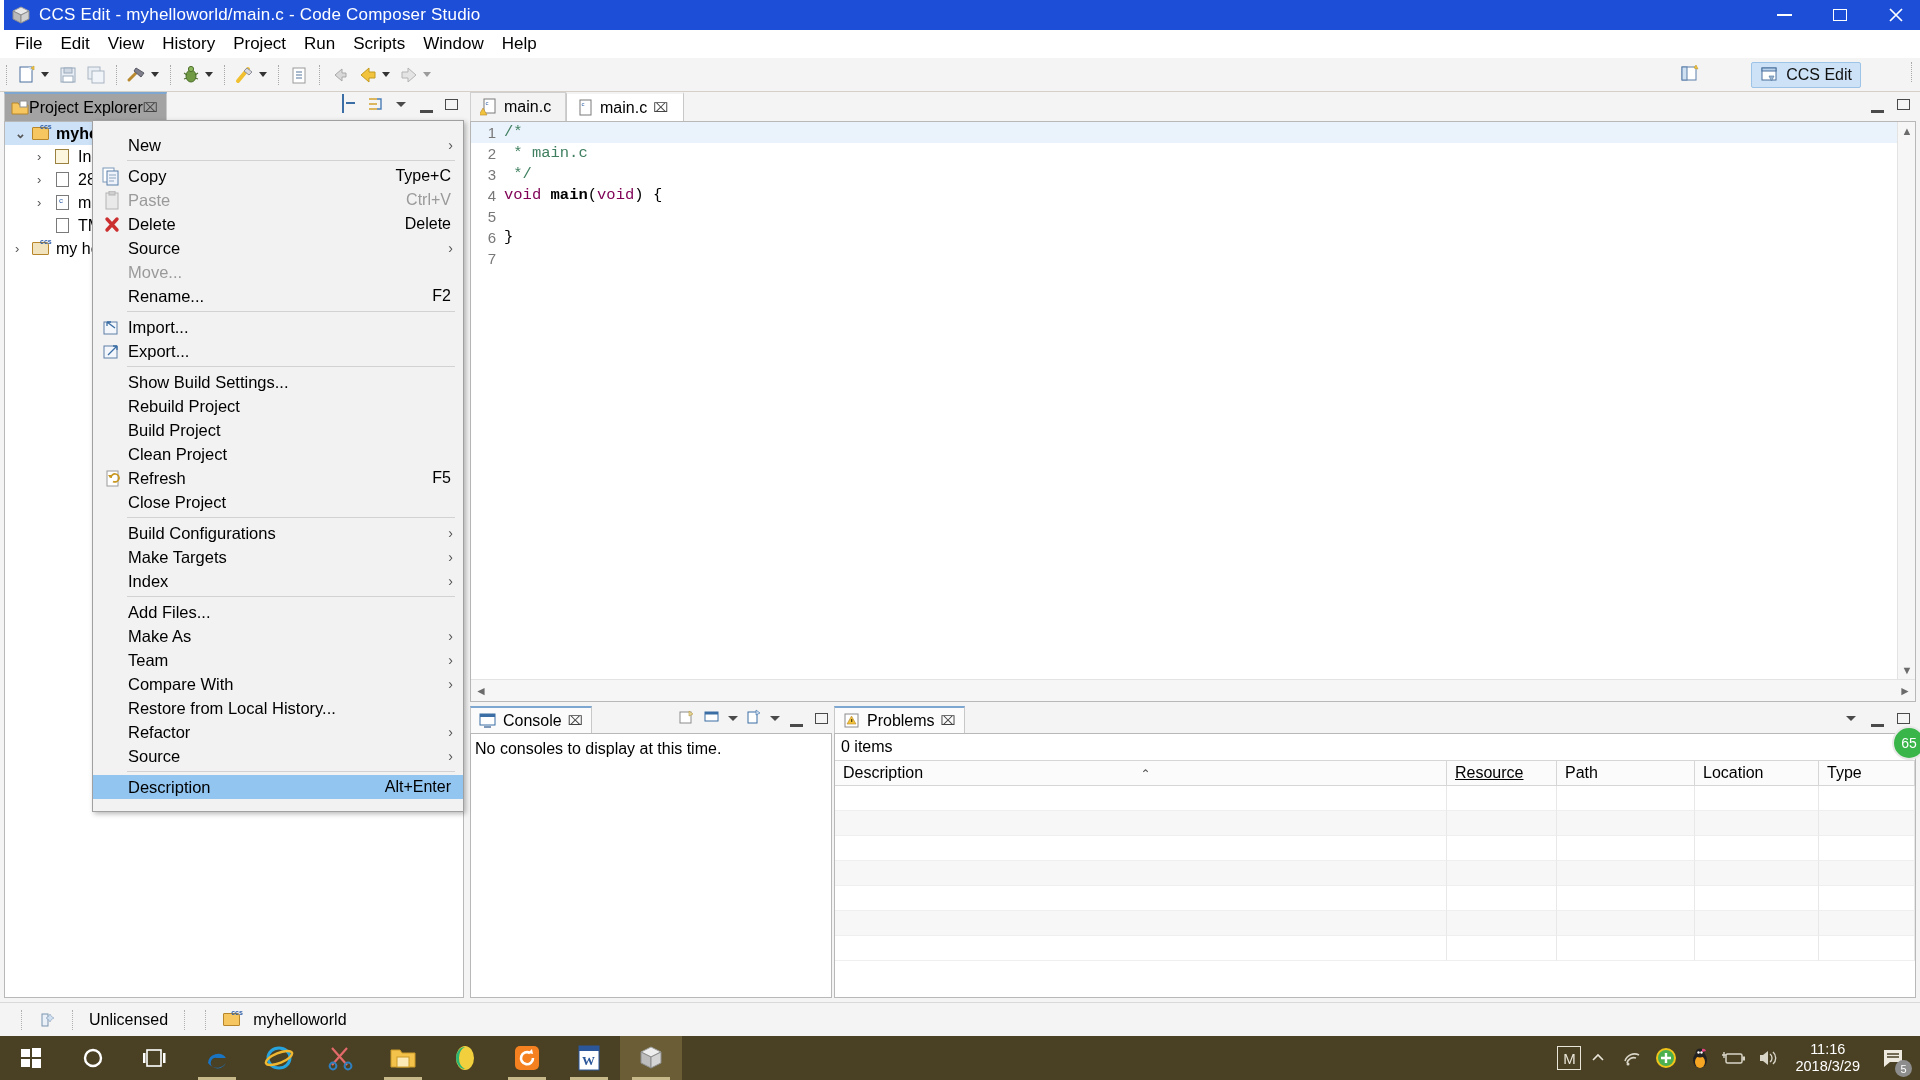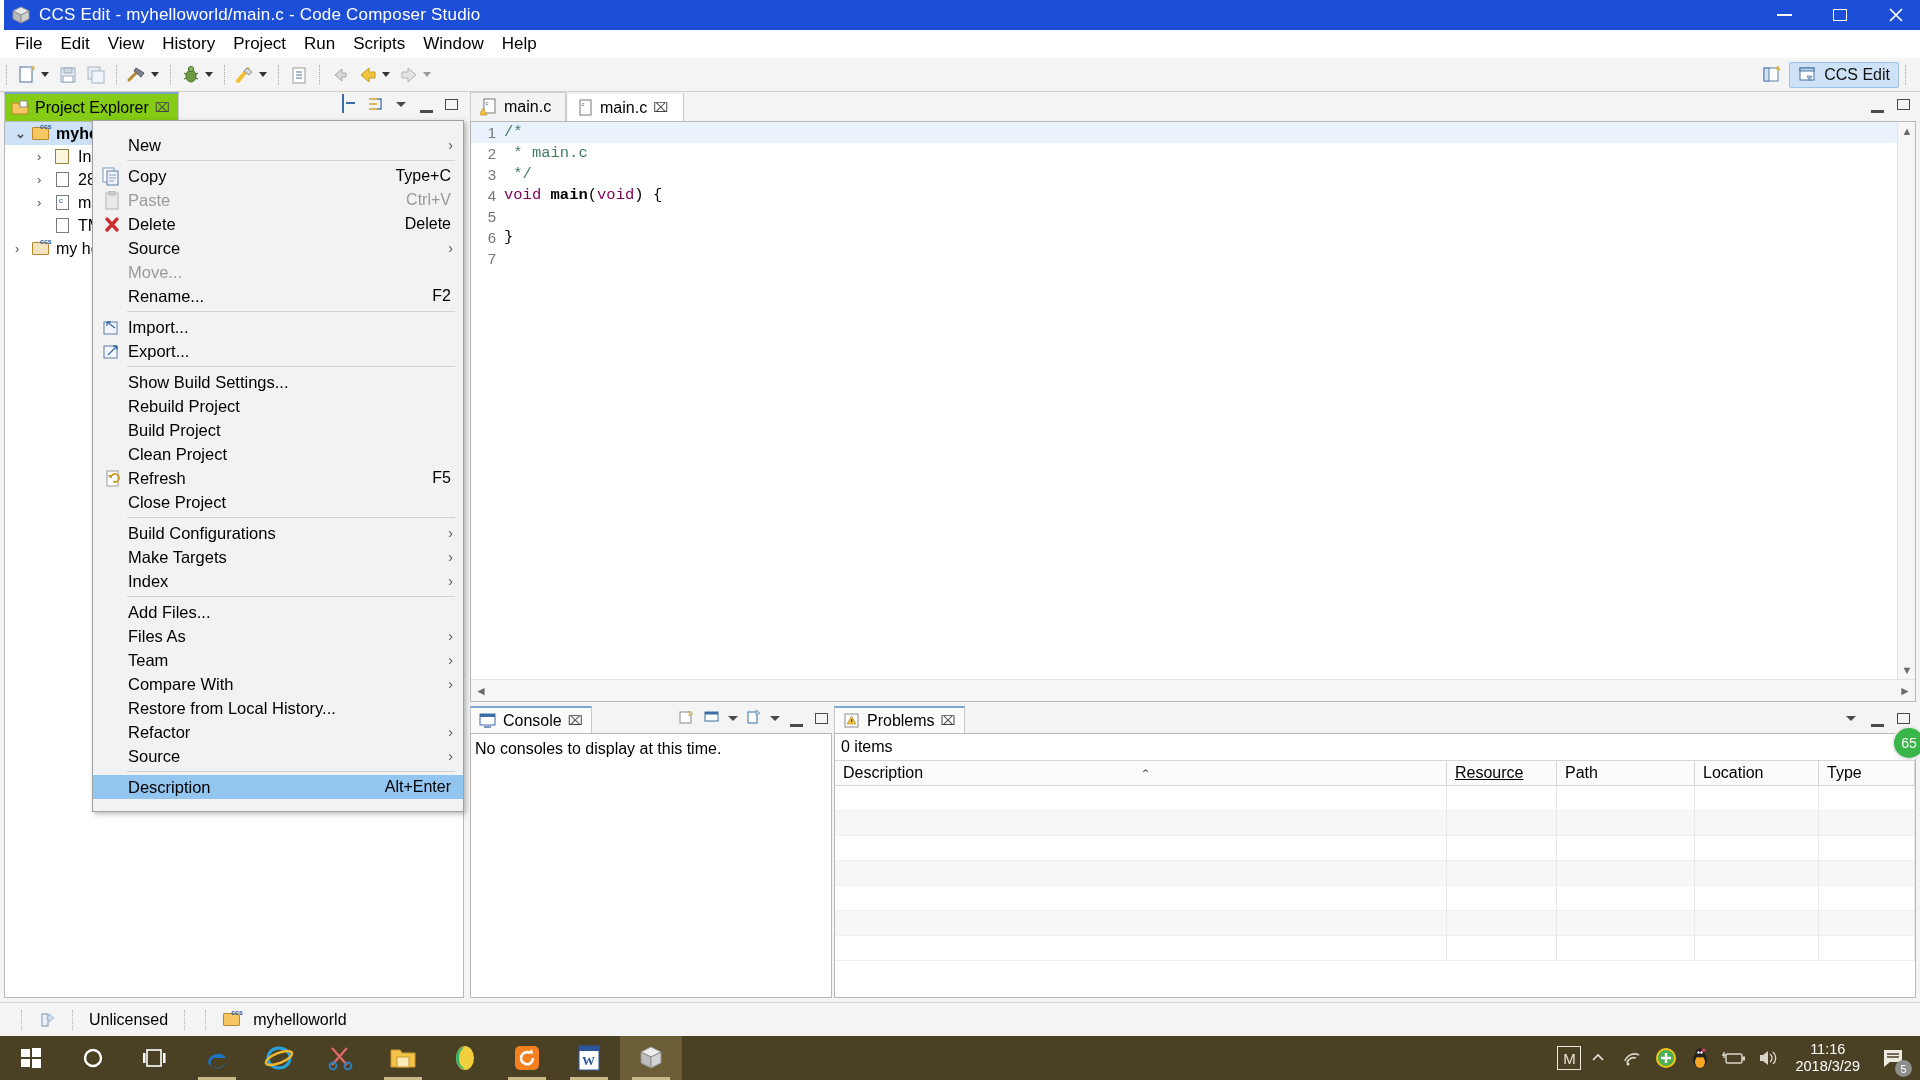--- a/index.html
+++ b/index.html
@@ -54,40 +54,40 @@
     width: 1px; height: 20px; border-left: 1px dotted #a9a9a9; margin: 0 6px;
   }
   .tb-item { display: flex; align-items: center; height: 30px; padding: 0 3px; }
   .tb-ic { width: 22px; height: 22px; position: relative; display:inline-block; }
   .tb-arrow {
     width: 0; height: 0; margin-left: 3px; margin-right: 2px;
     border-left: 4px solid transparent; border-right: 4px solid transparent;
     border-top: 5px solid #333;
   }
   .tb-arrow.dim { border-top-color: #9b9b9b; }
-  #toolbar .tb-right { margin-left: auto; display: flex; align-items: center; padding-right: 8px; }
+  #toolbar .tb-right { margin-left: auto; display: flex; padding-right: 2px; gap: 44px; }
   .persp-btn {
     display: flex; align-items: center; gap: 6px; height: 26px; padding: 0 8px;
     background: #cde2f7; border: 1px solid #9dc3e6; border-radius: 2px;
     font-size: 16px; color: #111;
   }
   .persp-new { width: 24px; height: 24px; position: relative; margin-right: 4px; }
 
   
   #workbench { position: absolute; left: 0; top: 92px; width: 1920px; height: 910px; background:#f4f4f4; }
 
   
   #explorer {
     position: absolute; left: 4px; top: 0px; width: 460px; height: 906px;
   }
   .view-tabrow { height: 29px; position: relative; }
   .view-tab {
     position: absolute; left: 0; top: 0; height: 29px;
-    display: flex; align-items: center; gap: 6px; padding: 0 8px 0 6px;
-    background: #84cc16;
+    display: flex; align-items: center; padding: 0 8px 0 6px;
+    background: #a3a3a3;
     border: 1px solid #c8c8c8; border-bottom: none;
     border-top: 2px solid #7da7d0;
     font-size: 16px;
   }
   .view-tab .vt-label { white-space: nowrap; }
   .tab-close { font-size: 13px; color: #444; }
   .view-toolicons {
     position: absolute; right: 4px; top: 3px; display: flex; align-items: center; gap: 7px;
   }
   .mini-ic { width: 18px; height: 18px; position: relative; display:inline-block; }
@@ -1017,21 +1017,21 @@
     <span class="cm-sub">›</span>
   </div>
   <div class="cm-sep"></div>
 
   <div class="cm-item">
     <span class="cm-ic"></span>
     <span class="cm-label">Add Files...</span>
   </div>
   <div class="cm-item">
     <span class="cm-ic"></span>
-    <span class="cm-label">Files As</span>
+    <span class="cm-label">Make As</span>
     <span class="cm-sub">›</span>
   </div>
   <div class="cm-item">
     <span class="cm-ic"></span>
     <span class="cm-label">Team</span>
     <span class="cm-sub">›</span>
   </div>
   <div class="cm-item">
     <span class="cm-ic"></span>
     <span class="cm-label">Compare With</span>

